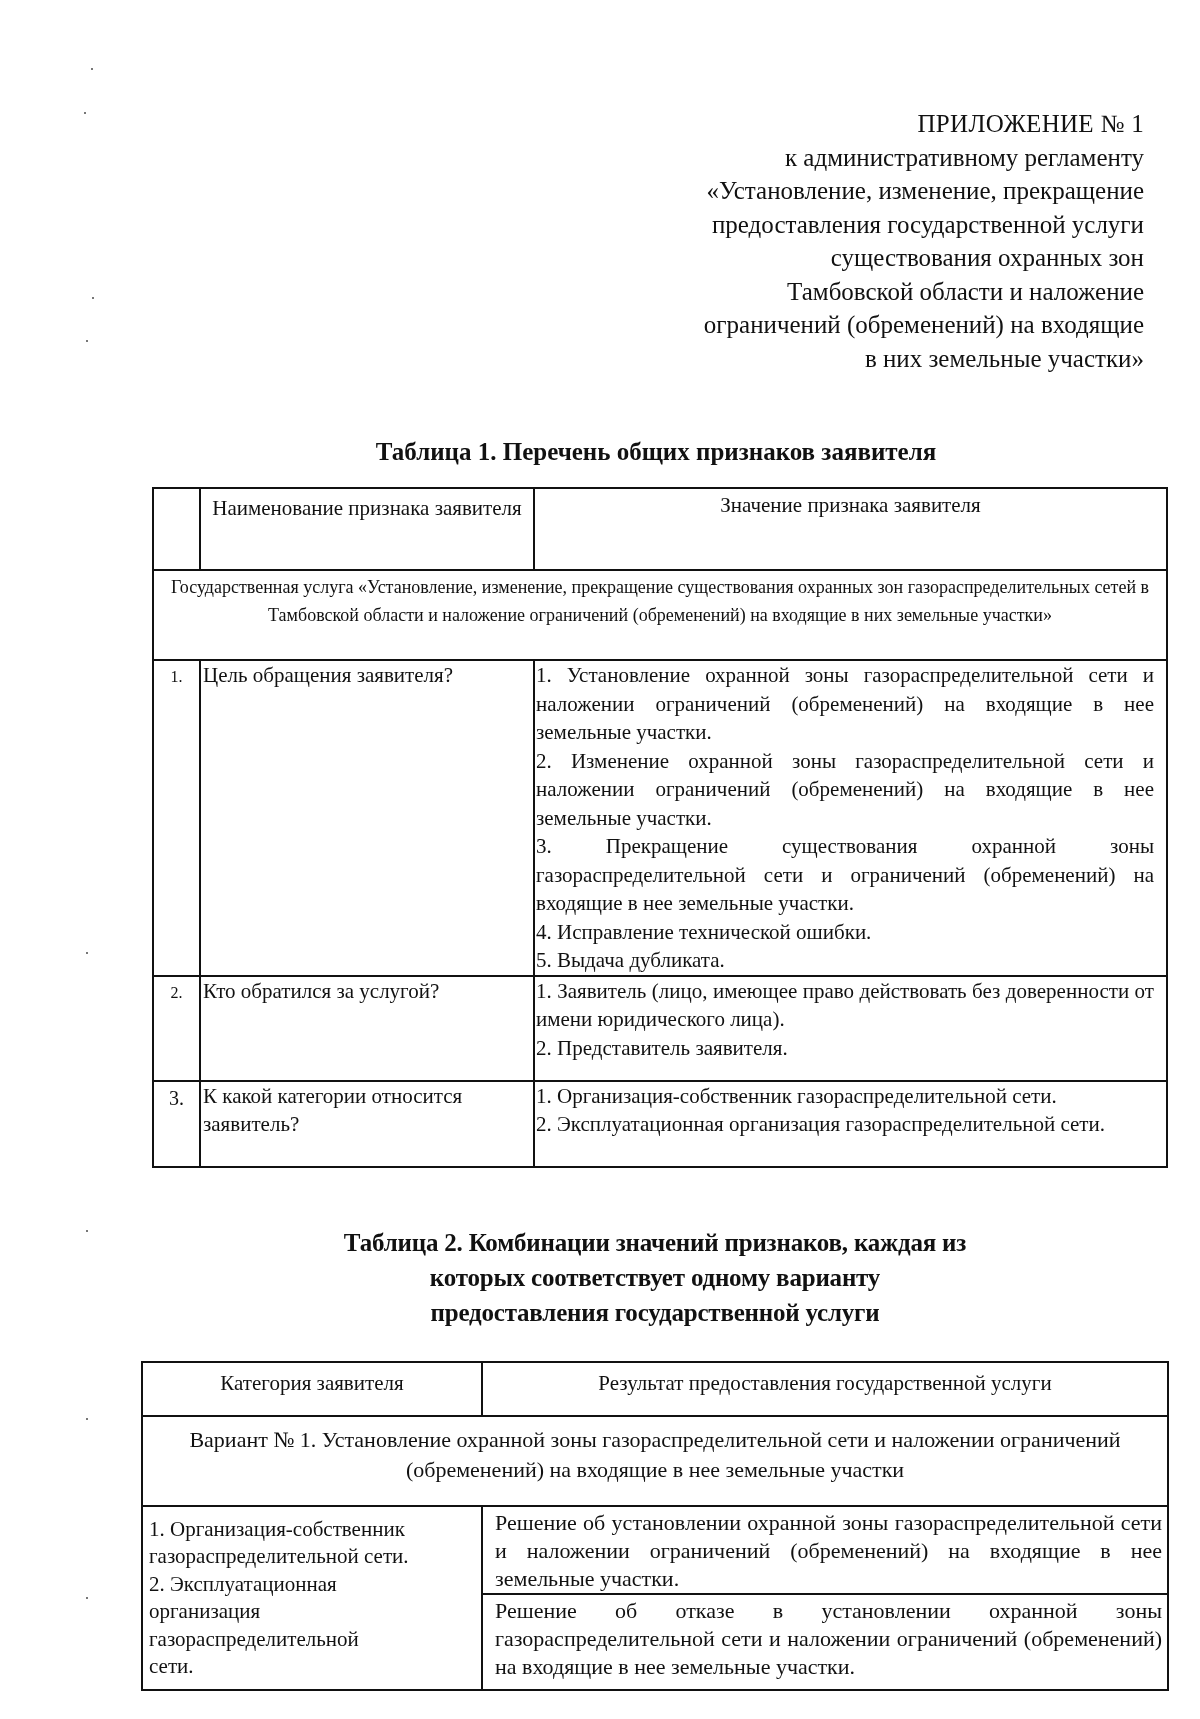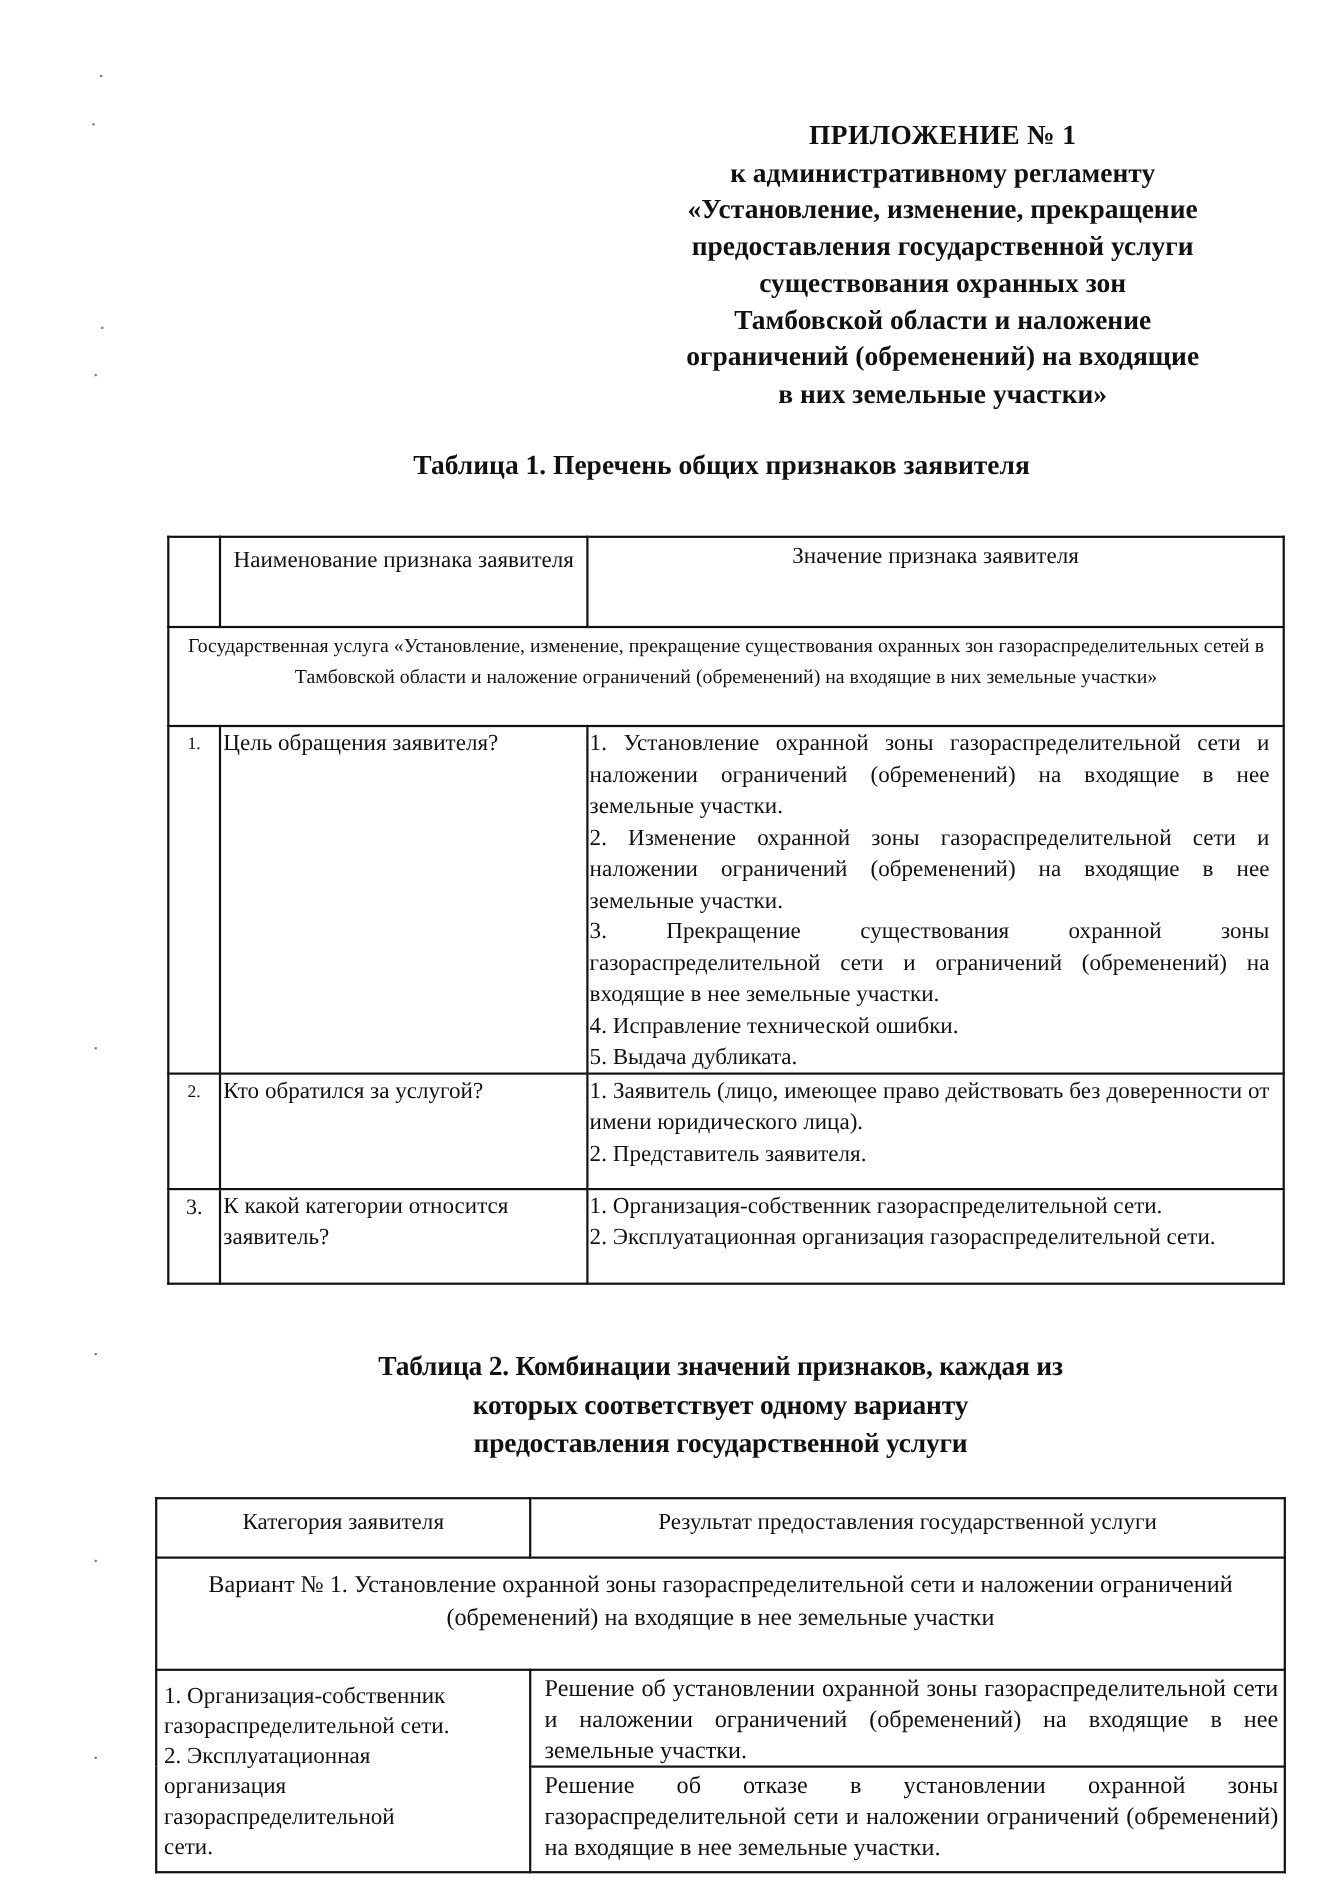--- a/index.html
+++ b/index.html
@@ -2,47 +2,47 @@
 <html><head>
 <meta charset="utf-8">
 <style>
   html, body { margin: 0; padding: 0; background: #ffffff; }
   body { width: 1200px; height: 1719px; position: relative; overflow: hidden;
          font-family: "Liberation Serif", "DejaVu Serif", serif; color: #111; }
 
   .speck { position: absolute; width: 2px; height: 2px; background: #777; }
 
   
-  .appendix { position: absolute; left: 586px; top: 107px; width: 542px;
-              text-align: center; font-size: 25px; line-height: 33.5px; font-weight: bold; }
+  .appendix { position: absolute; left: 602px; top: 107px; width: 542px;
+              text-align: right; font-size: 25px; line-height: 33.5px; }
   .appendix .title { font-size: 25px; letter-spacing: 0.3px; }
 
   .caption { position: absolute; text-align: center; font-weight: bold; font-size: 25px; }
-  #t1-caption { left: 148px; width: 1016px; top: 408px; line-height: 32px; }
+  #t1-caption { left: 148px; width: 1016px; top: 436px; line-height: 32px; }
   #t2-caption { left: 141px; width: 1028px; top: 1225px; line-height: 35px; letter-spacing: -0.2px; }
 
   table { position: absolute; border-collapse: collapse; font-size: 21px; line-height: 28.5px; }
   td { border: 2px solid #111; vertical-align: top; padding: 0; }
 
   
   #table1 { left: 152px; top: 487px; width: 1016px; }
   #table1 .c-num { width: 45px; text-align: center; font-size: 16px; padding-top: 2px; }
   #table1 .hdr td { height: 78px; }
   #table1 .hdr .c-name { text-align: center; padding-top: 2px; line-height: 34px; }
   #table1 .hdr .c-val { text-align: center; padding-top: 2px; }
   #table1 .svc td { text-align: center; font-size: 18px; line-height: 28px; padding: 2px 8px 0 8px; height: 86px; }
   #table1 .row td.c-name { padding-left: 2px; }
   #table1 .row td.c-val { padding-left: 1px; padding-right: 12px; text-align: justify; }
   #table1 .row .line { display: block; }
   #table1 .row3 .c-num { font-size: 20px; }
 
   
   #table2 { left: 141px; top: 1361px; width: 1028px; }
   #table2 .hdr td { height: 46px; text-align: center; padding-top: 6px; }
-  #table2 .var td { text-align: center; font-size: 22px; line-height: 30px; height: 80px; padding: 8px 12px 12px 12px; }
+  #table2 .var td { text-align: center; font-size: 22px; line-height: 30px; height: 80px; padding: 8px 12px 0 12px; }
   #table2 .cat { width: 332px; vertical-align: middle; padding-left: 6px; font-size: 21px; line-height: 27.5px; }
   #table2 .res { text-align: justify; padding: 2px 5px 0 12px; line-height: 28px; font-size: 22px; }
   #table2 .res1 { height: 78px; }
   #table2 .res2 { height: 92px; }
 </style>
 </head>
 <body>
 
 <div class="speck" style="left:91px;top:68px"></div>
 <div class="speck" style="left:84px;top:112px"></div>

